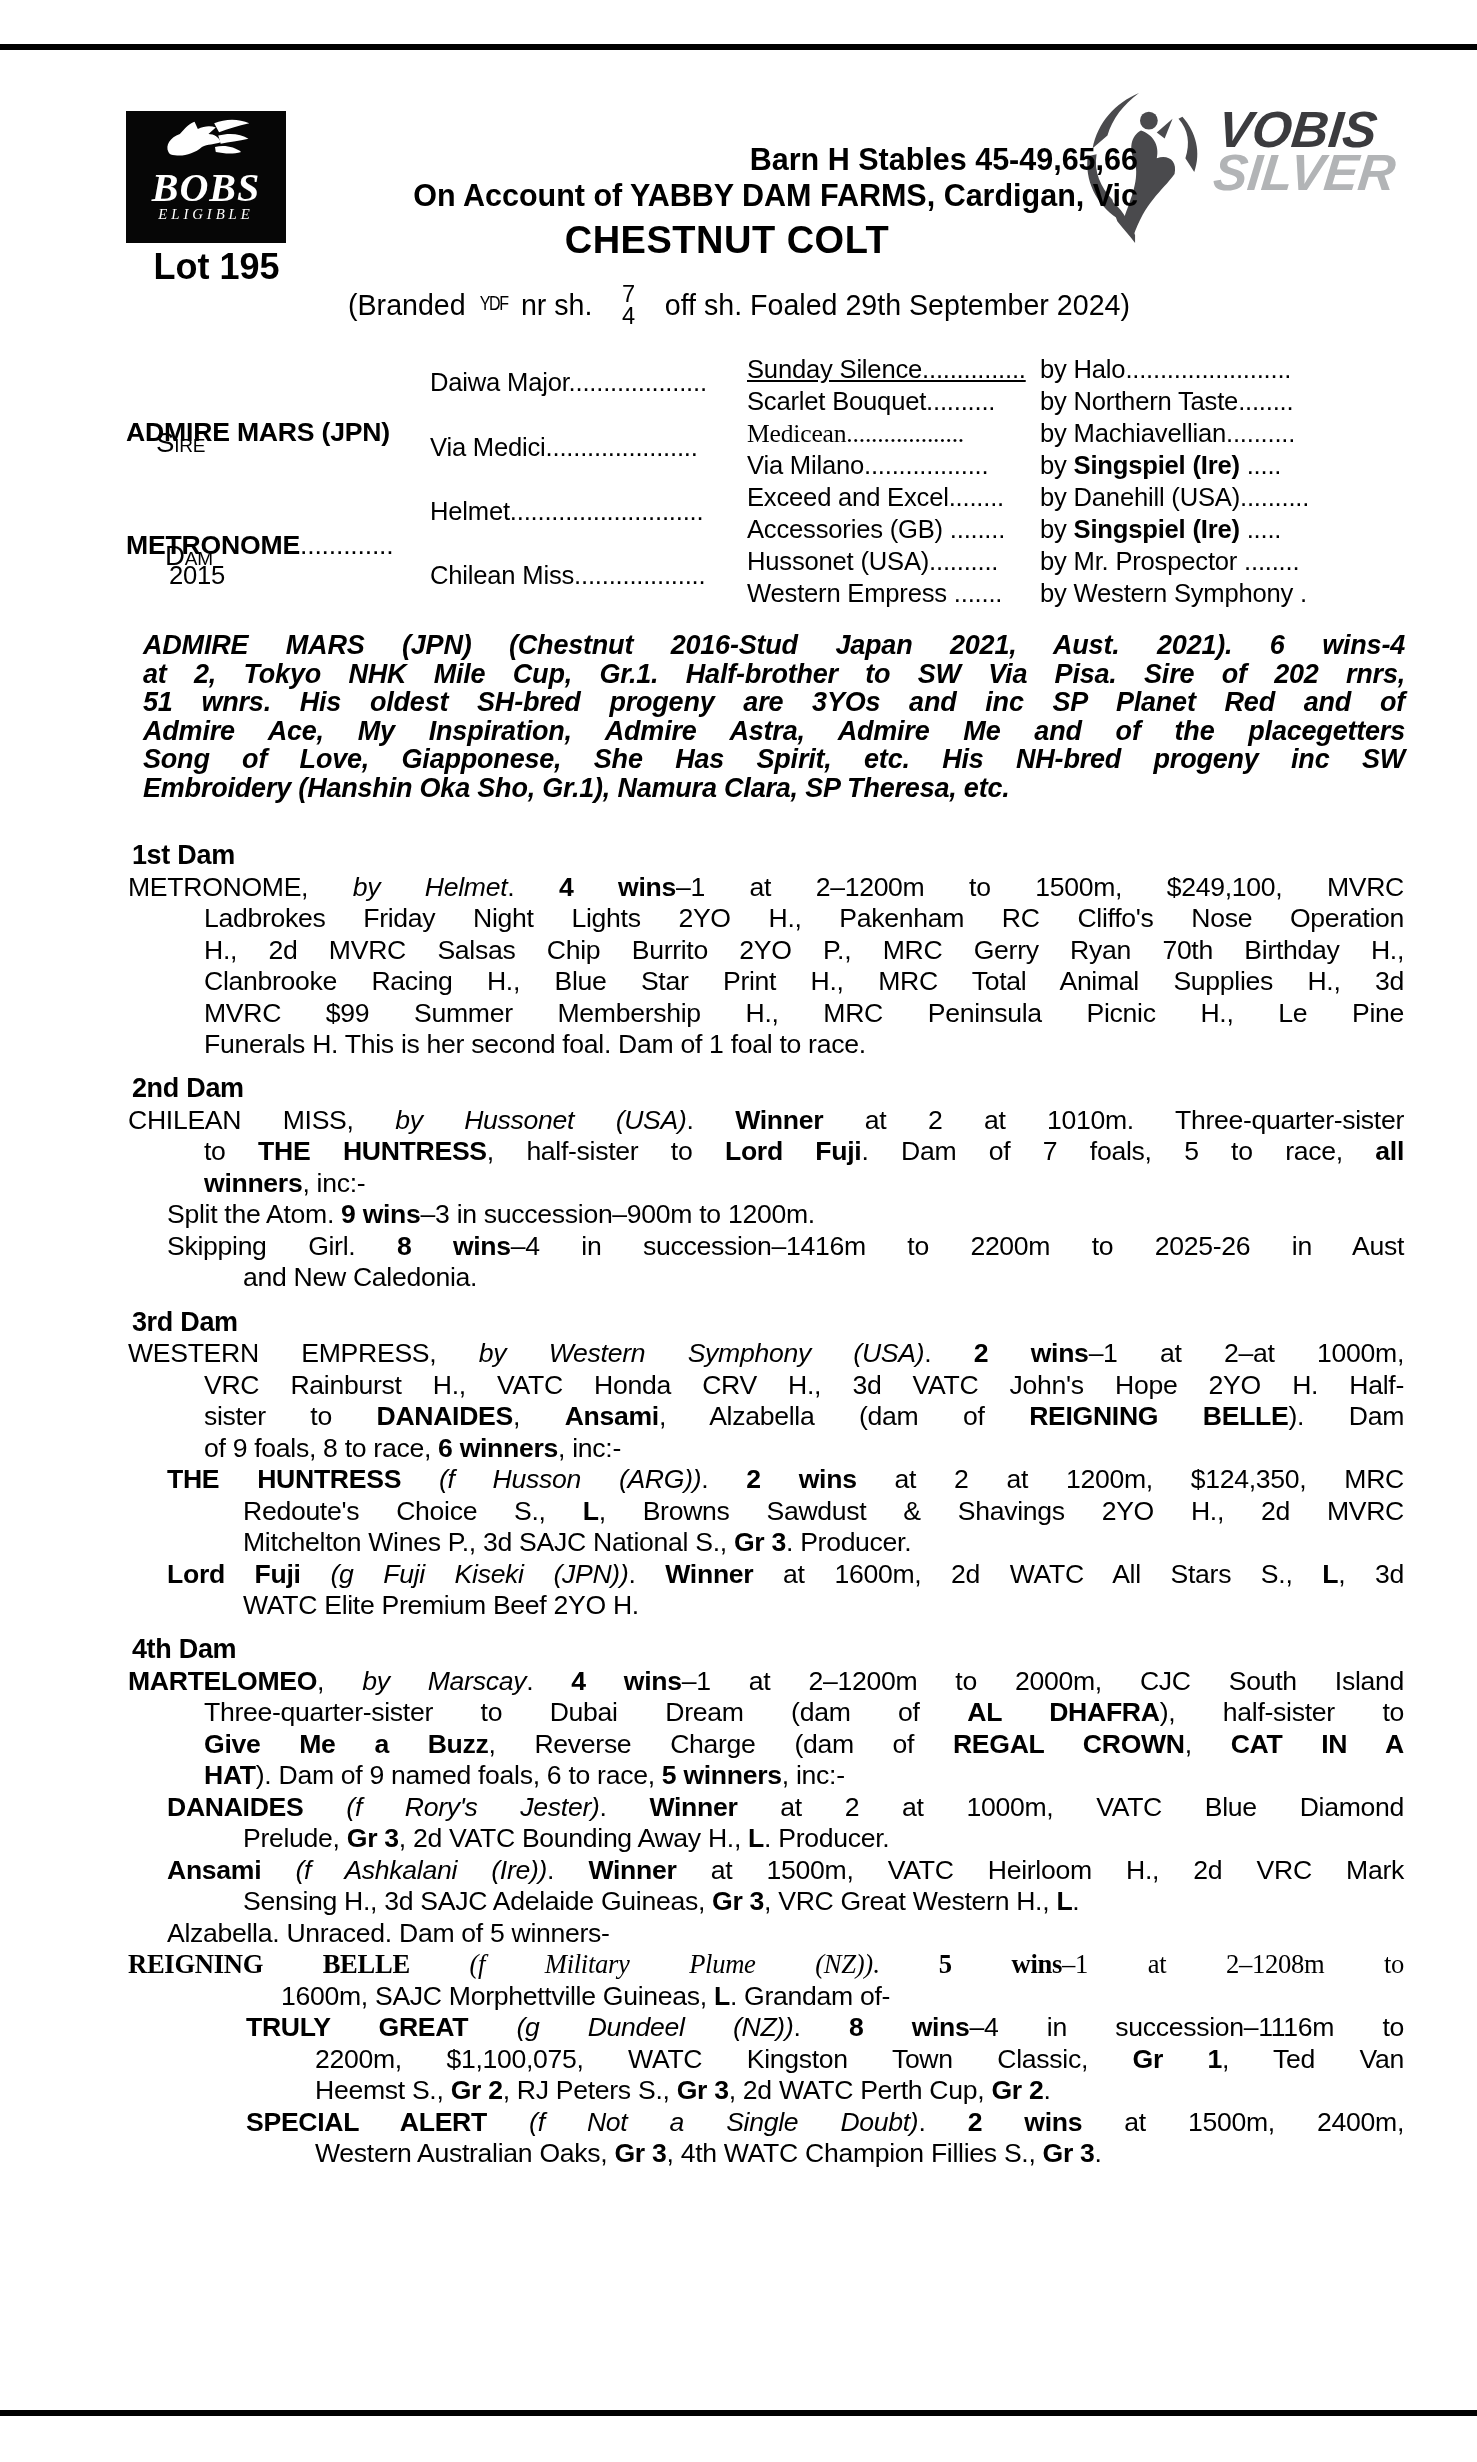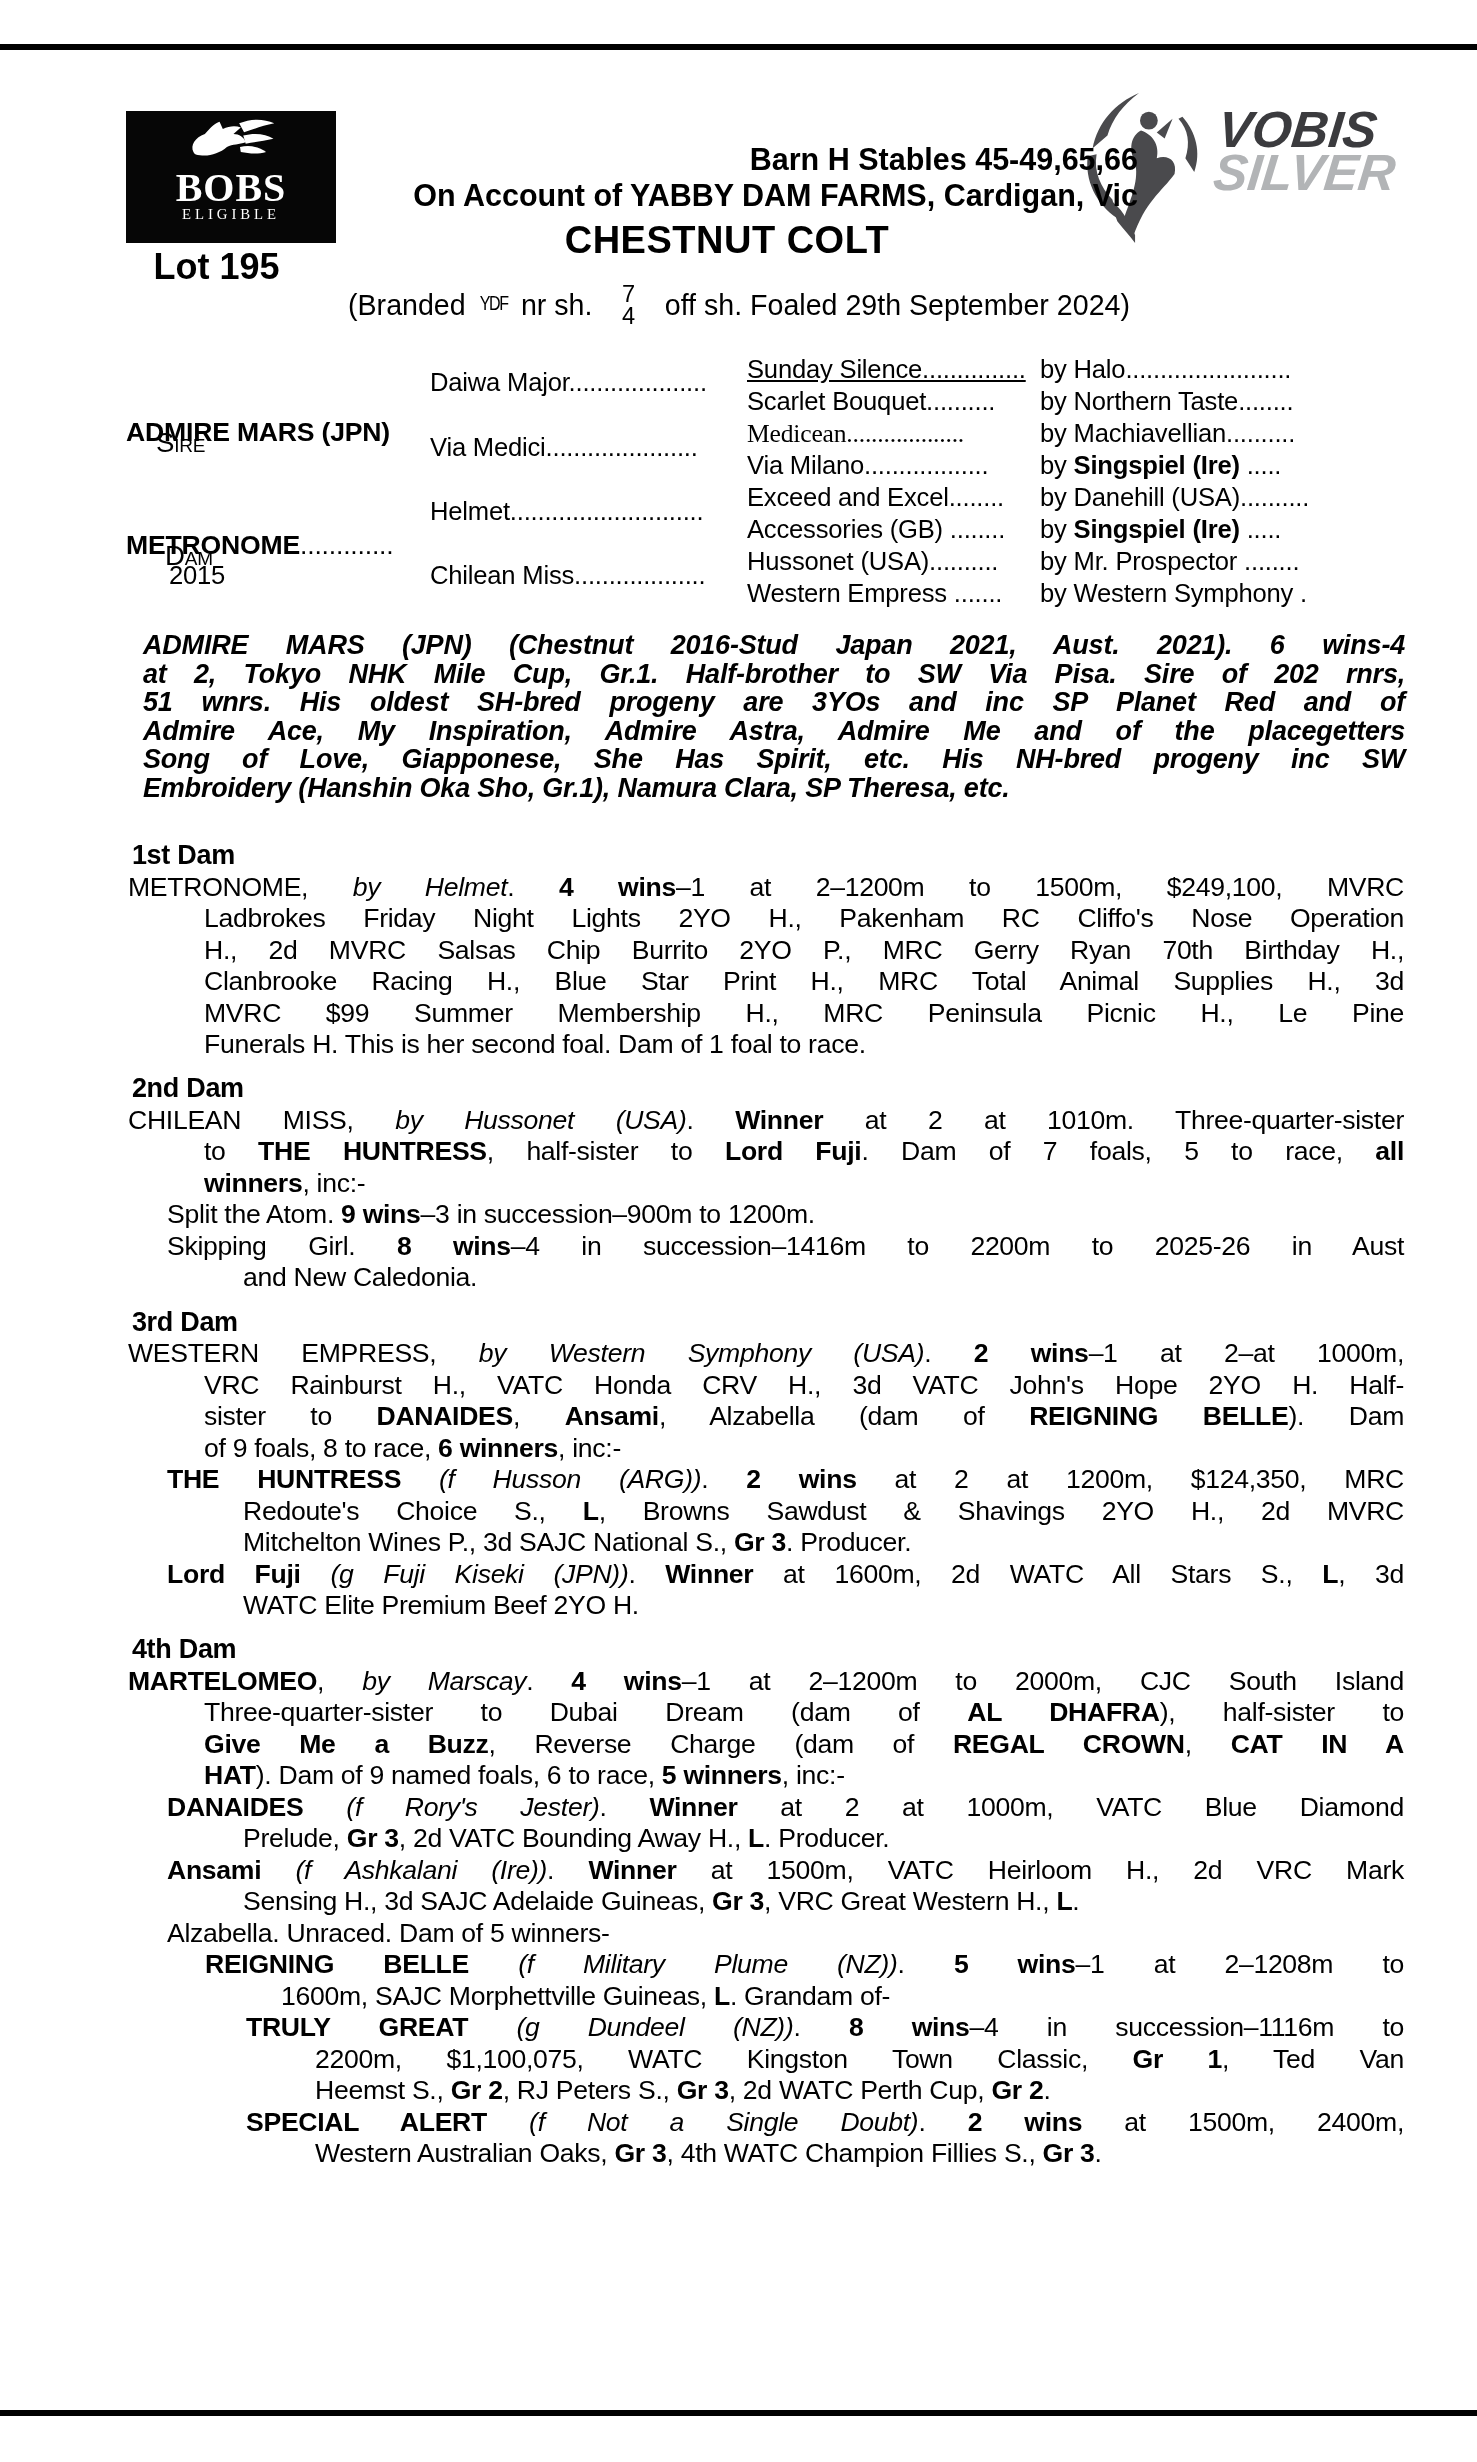--- a/index.html
+++ b/index.html
@@ -9,22 +9,22 @@
     -webkit-font-smoothing:antialiased;
   }
   .b{font-weight:bold;}
   .i{font-style:italic;}
 
   .rule{position:absolute;left:0;width:1478px;height:5.9px;background:#000;}
   #rule-top{top:44px;}
   #rule-bottom{top:2410px;}
 
   
-  .bobs-box{position:absolute;left:126px;top:111px;width:210px;height:132px;background:#060606;
-    color:#fff;text-align:center;}
+  .bobs-box{position:absolute;left:126px;top:111px;width:160px;height:132px;background:#060606;
+    color:#fff;text-align:center;font-style:italic;}
   .bobs-horse{height:49px;margin-top:4.9px;}
   .bobs-word{font-family:"Liberation Serif", serif;font-weight:bold;font-size:40px;line-height:37px;letter-spacing:1px;}
   .bobs-sub{font-family:"Liberation Serif", serif;font-size:14.8px;letter-spacing:3.9px;line-height:16.7px;}
 
   .lot{position:absolute;left:101px;top:246px;width:231px;text-align:center;font-weight:bold;font-size:36px;}
 
   
   .hdr-line1{position:absolute;left:350px;top:142px;width:788px;text-align:right;font-weight:bold;font-size:30.5px;white-space:nowrap;}
   .hdr-line2{position:absolute;left:296px;top:178px;width:842px;text-align:right;font-weight:bold;font-size:30.5px;white-space:nowrap;}
   .page-title{position:absolute;left:228px;top:219px;width:998px;text-align:center;font-weight:bold;font-size:38px;letter-spacing:0.5px;}
@@ -50,21 +50,21 @@
   .sire-para .line{margin-left:0 !important;}
 
   
   .dams{position:absolute;left:128px;top:840px;width:1276px;font-size:26.6px;line-height:31.5px;letter-spacing:-0.3px;}
   .dams h2{font-size:27px;font-weight:bold;margin:12.8px 0 0 3.9px;line-height:31.5px;}
   .dams section:first-child h2{margin-top:0;}
   .line{text-align:justify;text-align-last:justify;}
   .line.last{text-align-last:left;}
   .lvl0.first{margin-left:0;}   .lvl0.cont{margin-left:76px;}
   .lvl1.first{margin-left:39px;}  .lvl1.cont{margin-left:115px;}
-  .lvl2.first{margin-left:77px;}  .lvl2.cont{margin-left:153px;}
+  .lvl2.first{font-family:Liberation Serif, serif;}  .lvl2.cont{margin-left:153px;}
   .lvl3.first{margin-left:118px;} .lvl3.cont{margin-left:187px;}
 </style>
 </head>
 <body>
 
 <div class="rule" id="rule-top"></div>
 <div class="rule" id="rule-bottom"></div>
 
 <div class="bobs-box">
   <svg class="bobs-horse" viewBox="0 0 120 60">

